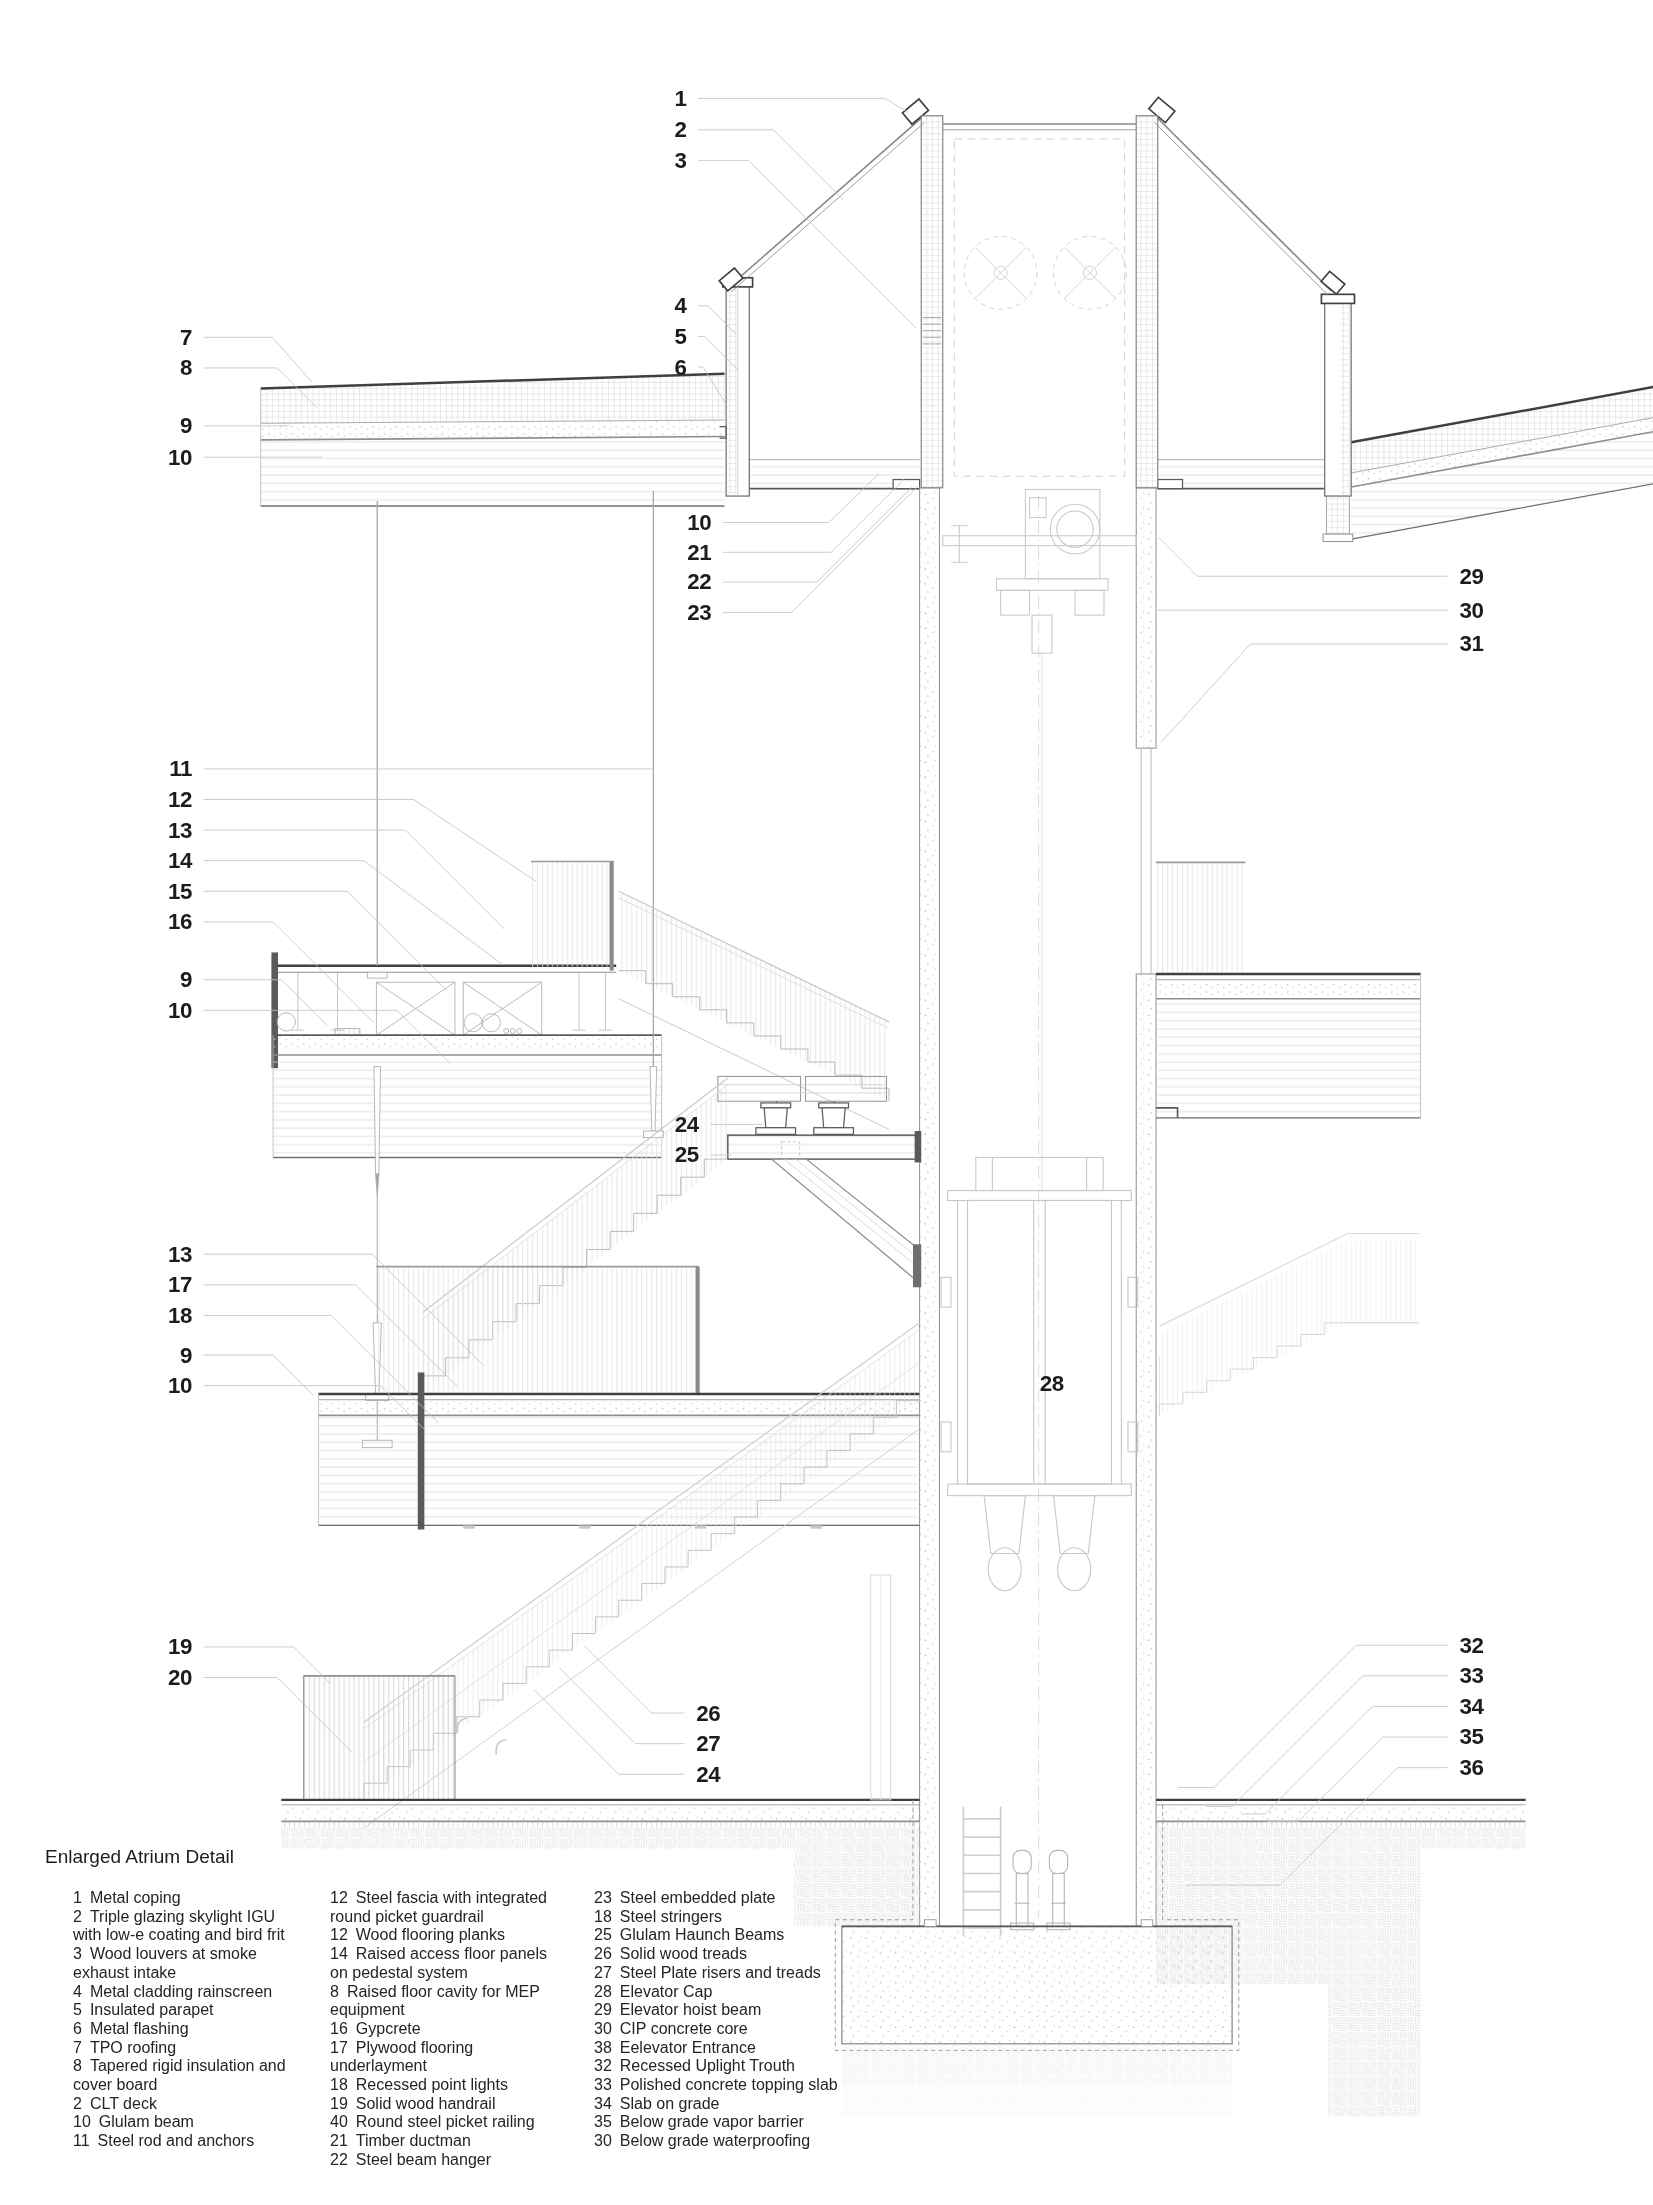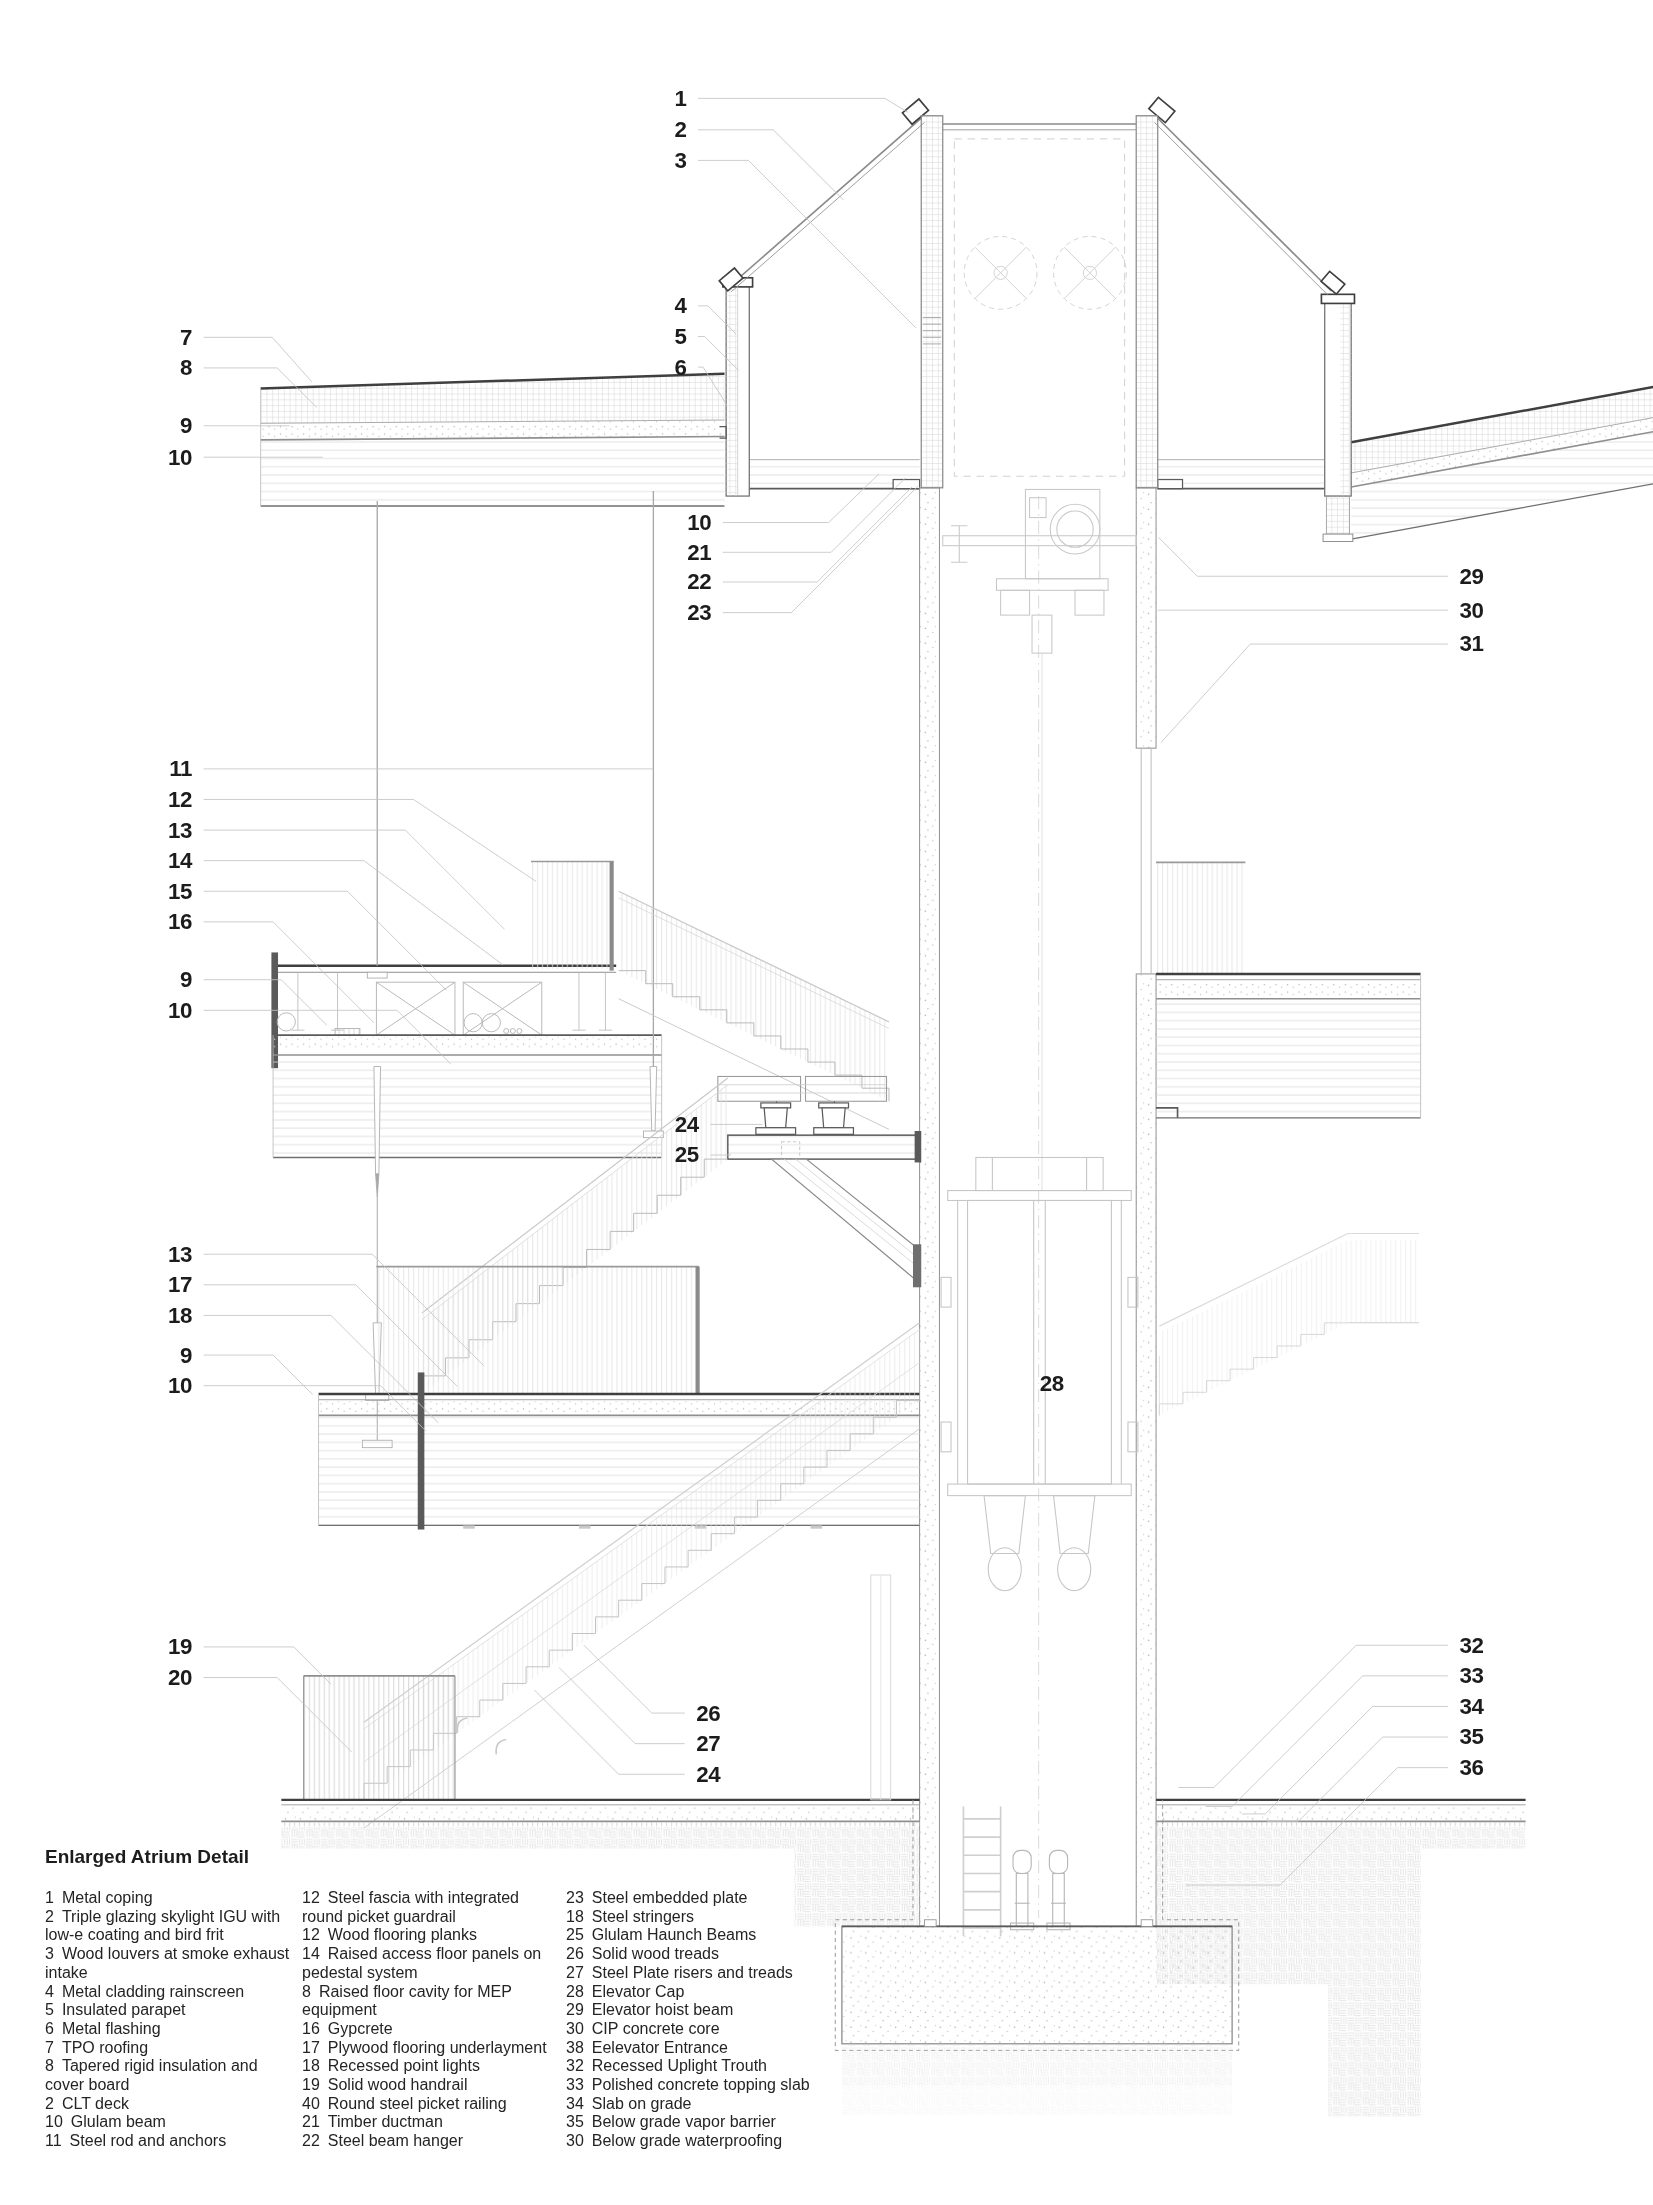--- a/index.html
+++ b/index.html
@@ -1,21 +1,21 @@
 <!DOCTYPE html>
 <html style="font-size:13.2px"><head>
 <meta charset="utf-8">
 <style>
   html,body{margin:0;padding:0;background:#fff;}
   #page{position:relative;width:1654px;height:2205px;background:#ffffff;overflow:hidden;
         font-family:"Liberation Sans", sans-serif;}
   #drawing{position:absolute;left:0;top:0;}
-  .title{position:absolute;left:45px;top:1846px;font-size:19px;font-weight:700;color:#1c1c1c;}
+  .title{position:absolute;left:45px;top:1846px;font-size:19px;font-weight:400;color:#1c1c1c;}
   .legend-col{position:absolute;top:1889px;font-size:16px;line-height:18.7px;color:#242424;font-weight:500;}
-  .legend-col .li{white-space:normal;}
+  .legend-col .li{white-space:normal;margin-left:28px;}
   #col1{left:45px;width:250px;}
   #col2{left:302px;width:248px;}
   #col3{left:566px;width:273px;}
   svg text.callout{font-family:"Liberation Sans",sans-serif;font-size:27px;font-weight:700;fill:#1c1c1c;letter-spacing:-0.5px;}
 </style>
 </head>
 <body>
 
 <div id="page">
 

